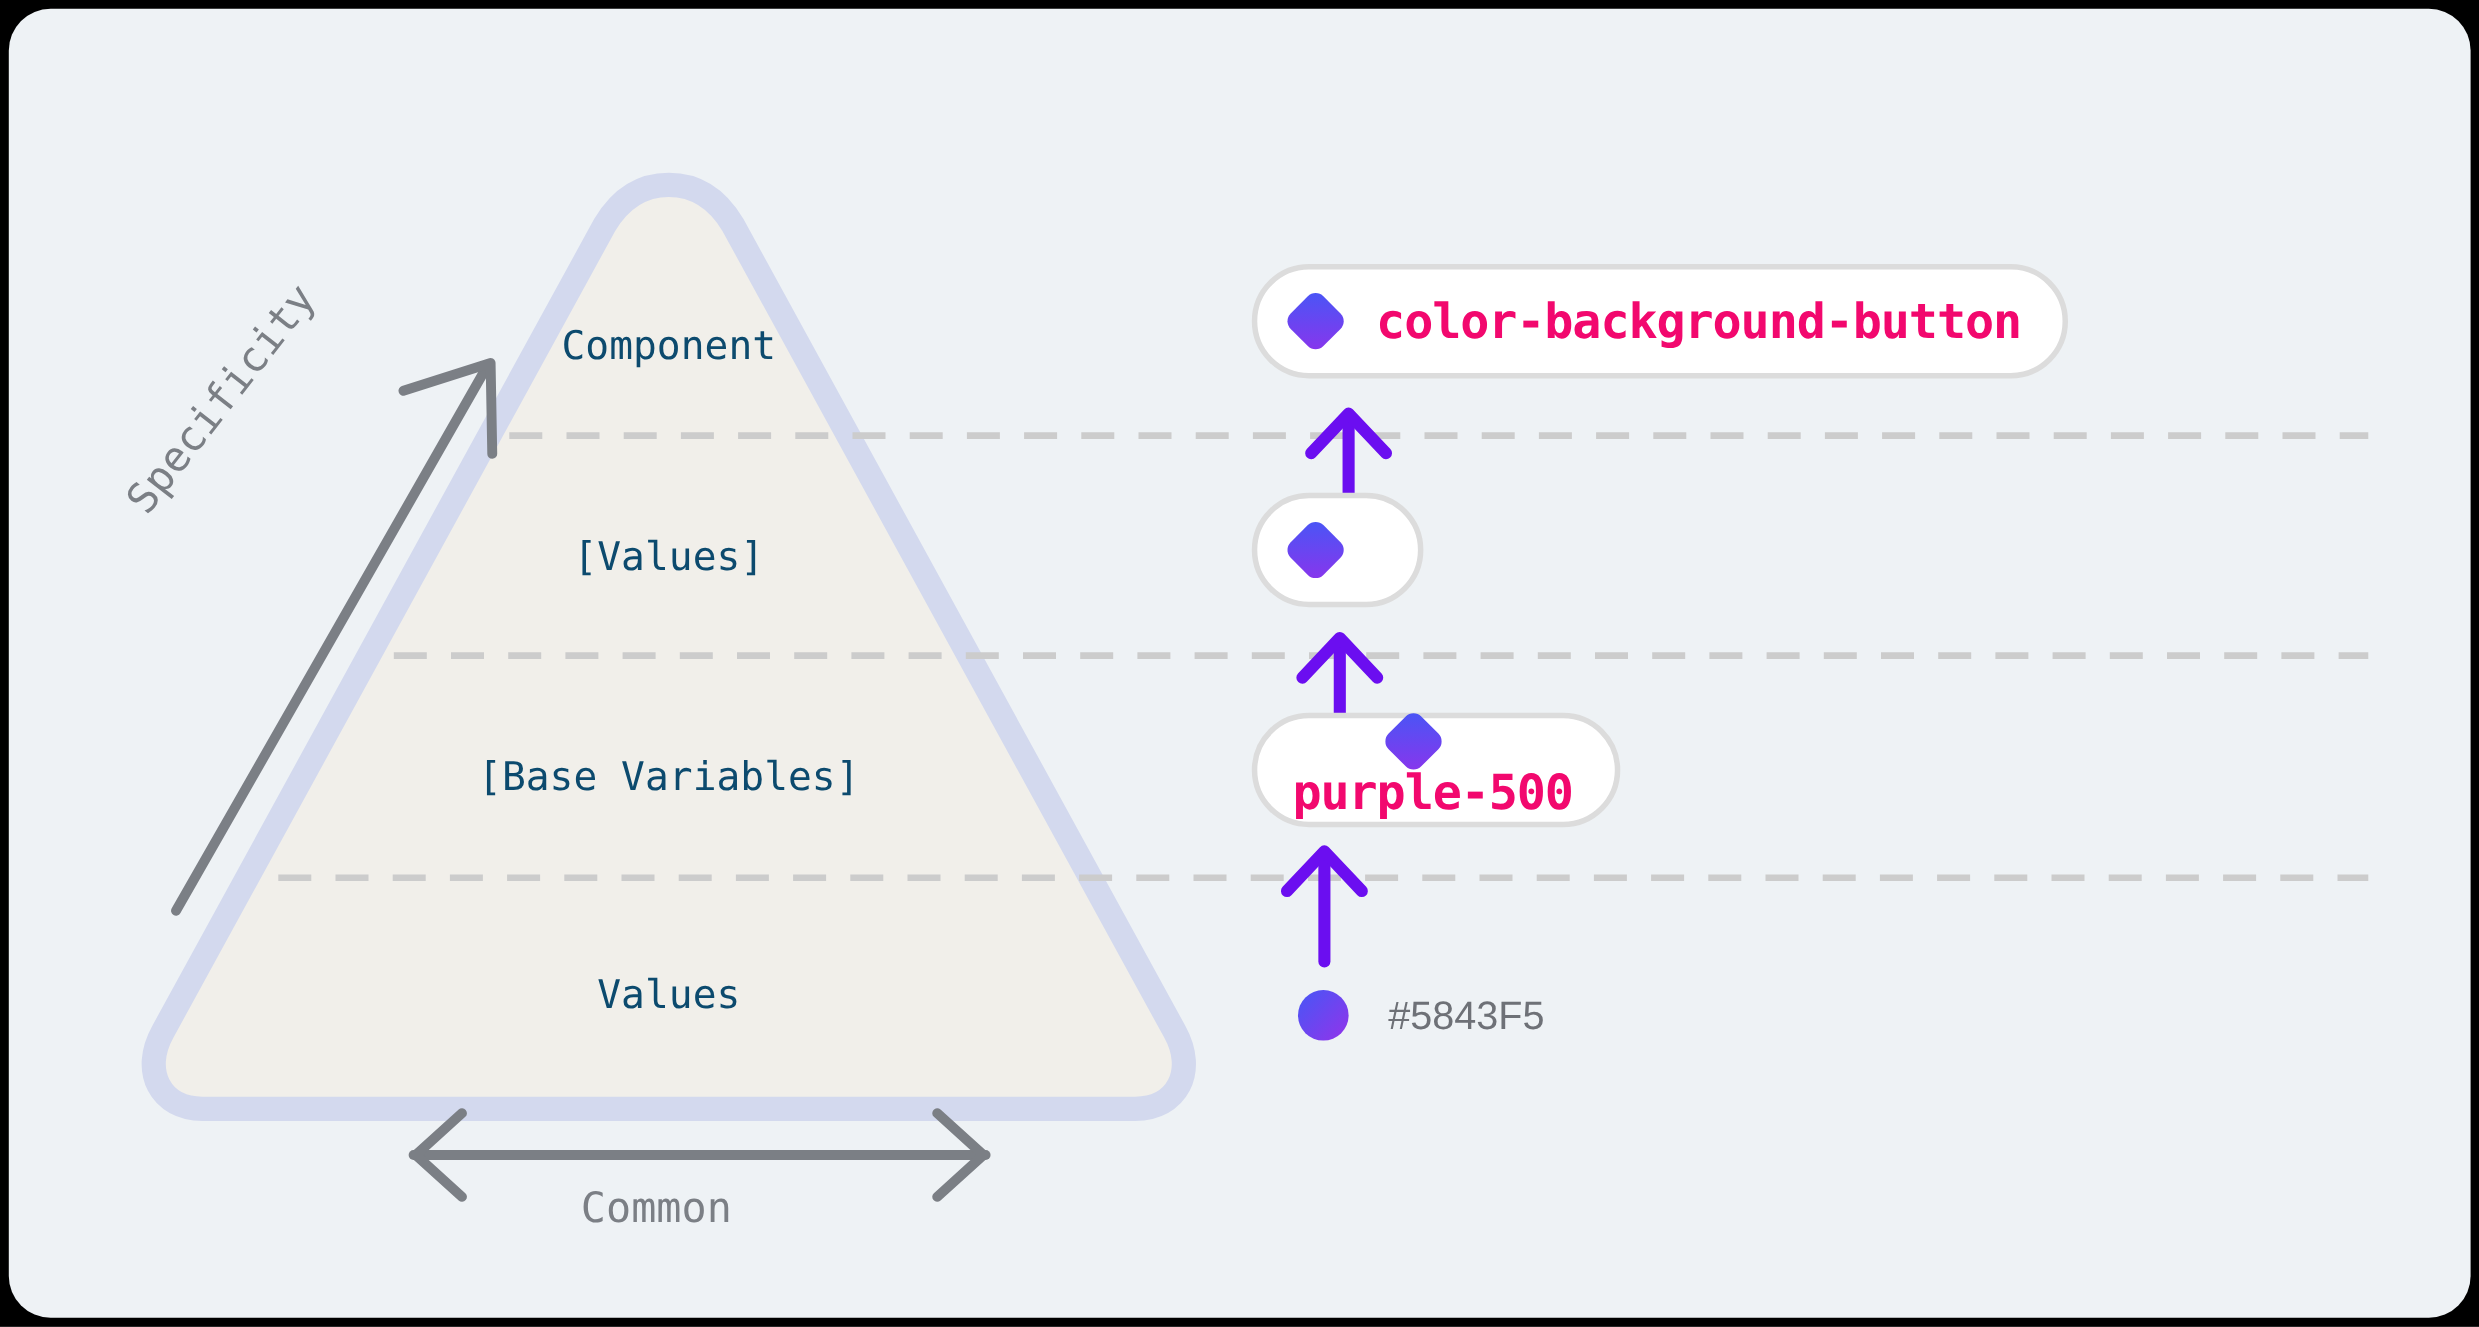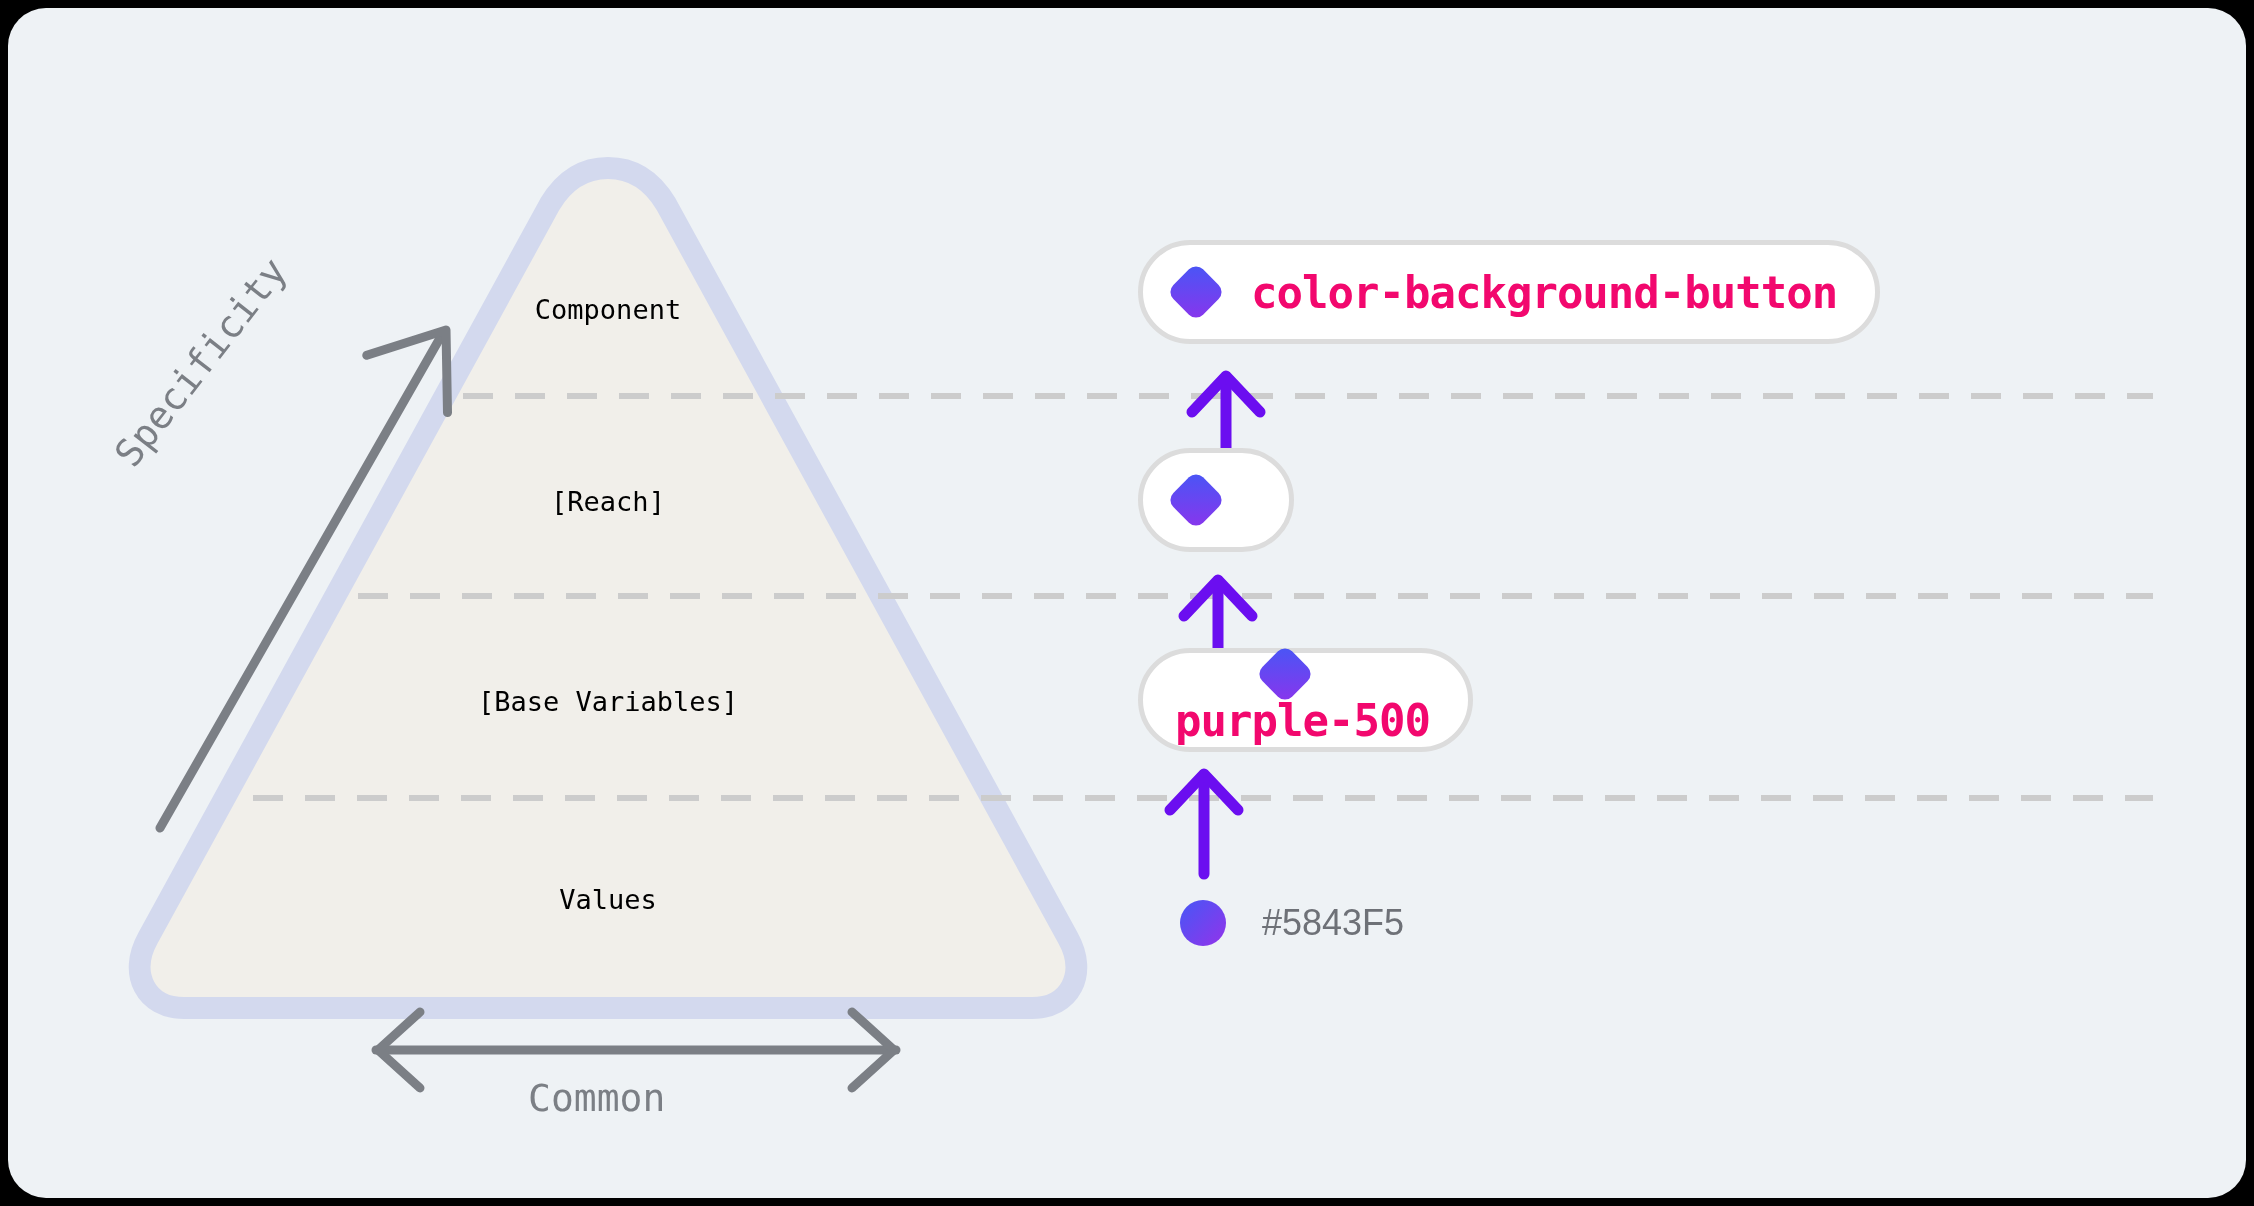--- a/index.html
+++ b/index.html
@@ -31,22 +31,22 @@
     left: 0;
     top: 0;
     width: 2238px;
     height: 1190px;
   }
 
   
   .tier-label {
     position: absolute;
     font-family: "DejaVu Sans Mono", "Liberation Mono", monospace;
-    font-size: 27px;
-    color: #000000;
+    font-size: 36px;
+    color: #0c4a6e;
     white-space: nowrap;
     text-align: center;
     letter-spacing: 0px;
   }
 
   .axis-label {
     position: absolute;
     font-family: "DejaVu Sans Mono", "Liberation Mono", monospace;
     font-size: 38px;
     color: #7b7f85;
@@ -169,21 +169,21 @@
       <polyline points="1176,608 1210,572 1244,608" fill="none" stroke="#6b0ef0" stroke-width="11" stroke-linecap="round" stroke-linejoin="round"></polyline>
     </g>
     <g>
       <line x1="1196" y1="866" x2="1196" y2="768" stroke="#6b0ef0" stroke-width="11" stroke-linecap="round"></line>
       <polyline points="1162,802 1196,766 1230,802" fill="none" stroke="#6b0ef0" stroke-width="11" stroke-linecap="round" stroke-linejoin="round"></polyline>
     </g>
   </svg>
 
   <div class="tier-label" style="left:350px; top:286px; width:500px;">Component</div>
 
-  <div class="tier-label" style="left:350px; top:478px; width:500px;">[Reach]</div>
+  <div class="tier-label" style="left:350px; top:478px; width:500px;">[Values]</div>
 
   <div class="tier-label" style="left:350px; top:678px; width:500px;">[Base Variables]</div>
 
   <div class="tier-label" style="left:350px; top:876px; width:500px;">Values</div>
 
   <div class="axis-label" id="specificity-label">Specificity</div>
 
   <div class="axis-label" id="reach-label">Common</div>
 
   <div class="pill" id="pill-component">

